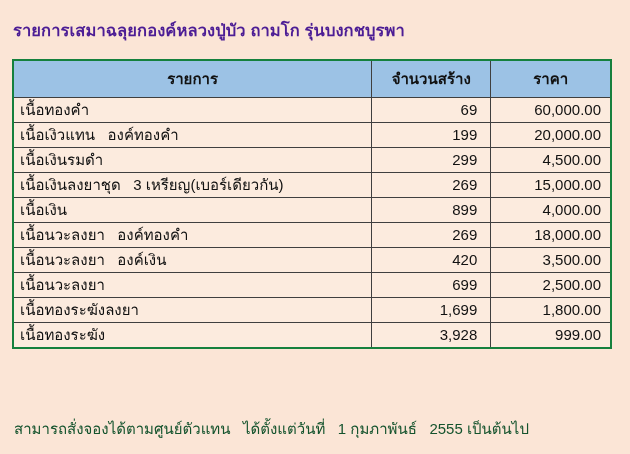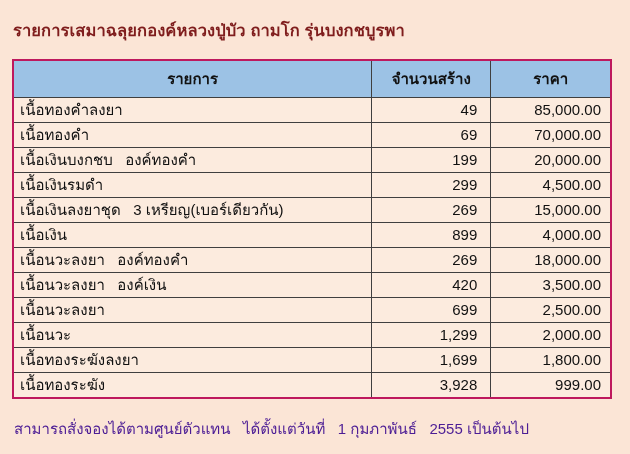--- a/index.html
+++ b/index.html
@@ -15,40 +15,40 @@
     position: absolute;
     inset: 0;
     background: #fbe5d6;
   }
   .page-title {
     position: absolute;
     left: 13px;
     top: 17px;
     font-size: 16.5px;
     font-weight: bold;
-    color: #7f1d1d;
+    color: #4c1d95;
     white-space: pre;
     letter-spacing: 0.1px;
   }
   table.price-table {
     position: absolute;
     left: 12px;
     top: 59px;
     width: 600px;
     border-collapse: collapse;
     table-layout: fixed;
     background: #fcebde;
   }
   table.price-table th,
   table.price-table td {
     border: 1px solid #3f3f3f;
     font-size: 15px;
     overflow: hidden;
   }
-  table.price-table { border: 2px solid #be185d; }
+  table.price-table { border: 2px solid #15803d; }
   th.col-item    { width: 358px; }
   th.col-qty     { width: 119px; }
   th.col-price   { width: 120px; }
   table.price-table th {
     background: #9cc2e5;
     height: 37px;
     font-weight: bold;
     text-align: center;
     vertical-align: middle;
     font-size: 15px;
@@ -71,52 +71,47 @@
   td.price-cell {
     text-align: right;
     padding-right: 9px;
     font-size: 14.5px;
   }
   .footer-note {
     position: absolute;
     left: 14px;
     top: 417px;
     font-size: 15px;
-    color: #4c1d95;
+    color: #14532d;
     white-space: pre;
   }
 </style>
 </head>
 <body>
 
 <div class="page">
 
   <div class="page-title">รายการเสมาฉลุยกองค์หลวงปู่บัว ถามโก รุ่นบงกชบูรพา</div>
 
   <table class="price-table">
     <thead>
       <tr>
         <th class="col-item">รายการ</th>
         <th class="col-qty">จำนวนสร้าง</th>
         <th class="col-price">ราคา</th>
       </tr>
     </thead>
     <tbody id="table-body">
         <tr>
-          <td class="item-cell">เนื้อทองคำลงยา</td>
-          <td class="qty-cell">49</td>
-          <td class="price-cell">85,000.00</td>
+          <td class="item-cell">เนื้อทองคำ</td>
+          <td class="qty-cell">69</td>
+          <td class="price-cell">60,000.00</td>
         </tr>
         <tr>
-          <td class="item-cell">เนื้อทองคำ</td>
-          <td class="qty-cell">69</td>
-          <td class="price-cell">70,000.00</td>
-        </tr>
-        <tr>
-          <td class="item-cell">เนื้อเงินบงกชบ   องค์ทองคำ</td>
+          <td class="item-cell">เนื้อเงิวแทน   องค์ทองคำ</td>
           <td class="qty-cell">199</td>
           <td class="price-cell">20,000.00</td>
         </tr>
         <tr>
           <td class="item-cell">เนื้อเงินรมดำ</td>
           <td class="qty-cell">299</td>
           <td class="price-cell">4,500.00</td>
         </tr>
         <tr>
           <td class="item-cell">เนื้อเงินลงยาชุด   3 เหรียญ(เบอร์เดียวกัน)</td>
@@ -137,25 +132,20 @@
           <td class="item-cell">เนื้อนวะลงยา   องค์เงิน</td>
           <td class="qty-cell">420</td>
           <td class="price-cell">3,500.00</td>
         </tr>
         <tr>
           <td class="item-cell">เนื้อนวะลงยา</td>
           <td class="qty-cell">699</td>
           <td class="price-cell">2,500.00</td>
         </tr>
         <tr>
-          <td class="item-cell">เนื้อนวะ</td>
-          <td class="qty-cell">1,299</td>
-          <td class="price-cell">2,000.00</td>
-        </tr>
-        <tr>
           <td class="item-cell">เนื้อทองระฆังลงยา</td>
           <td class="qty-cell">1,699</td>
           <td class="price-cell">1,800.00</td>
         </tr>
         <tr>
           <td class="item-cell">เนื้อทองระฆัง</td>
           <td class="qty-cell">3,928</td>
           <td class="price-cell">999.00</td>
         </tr>
       </tbody>

